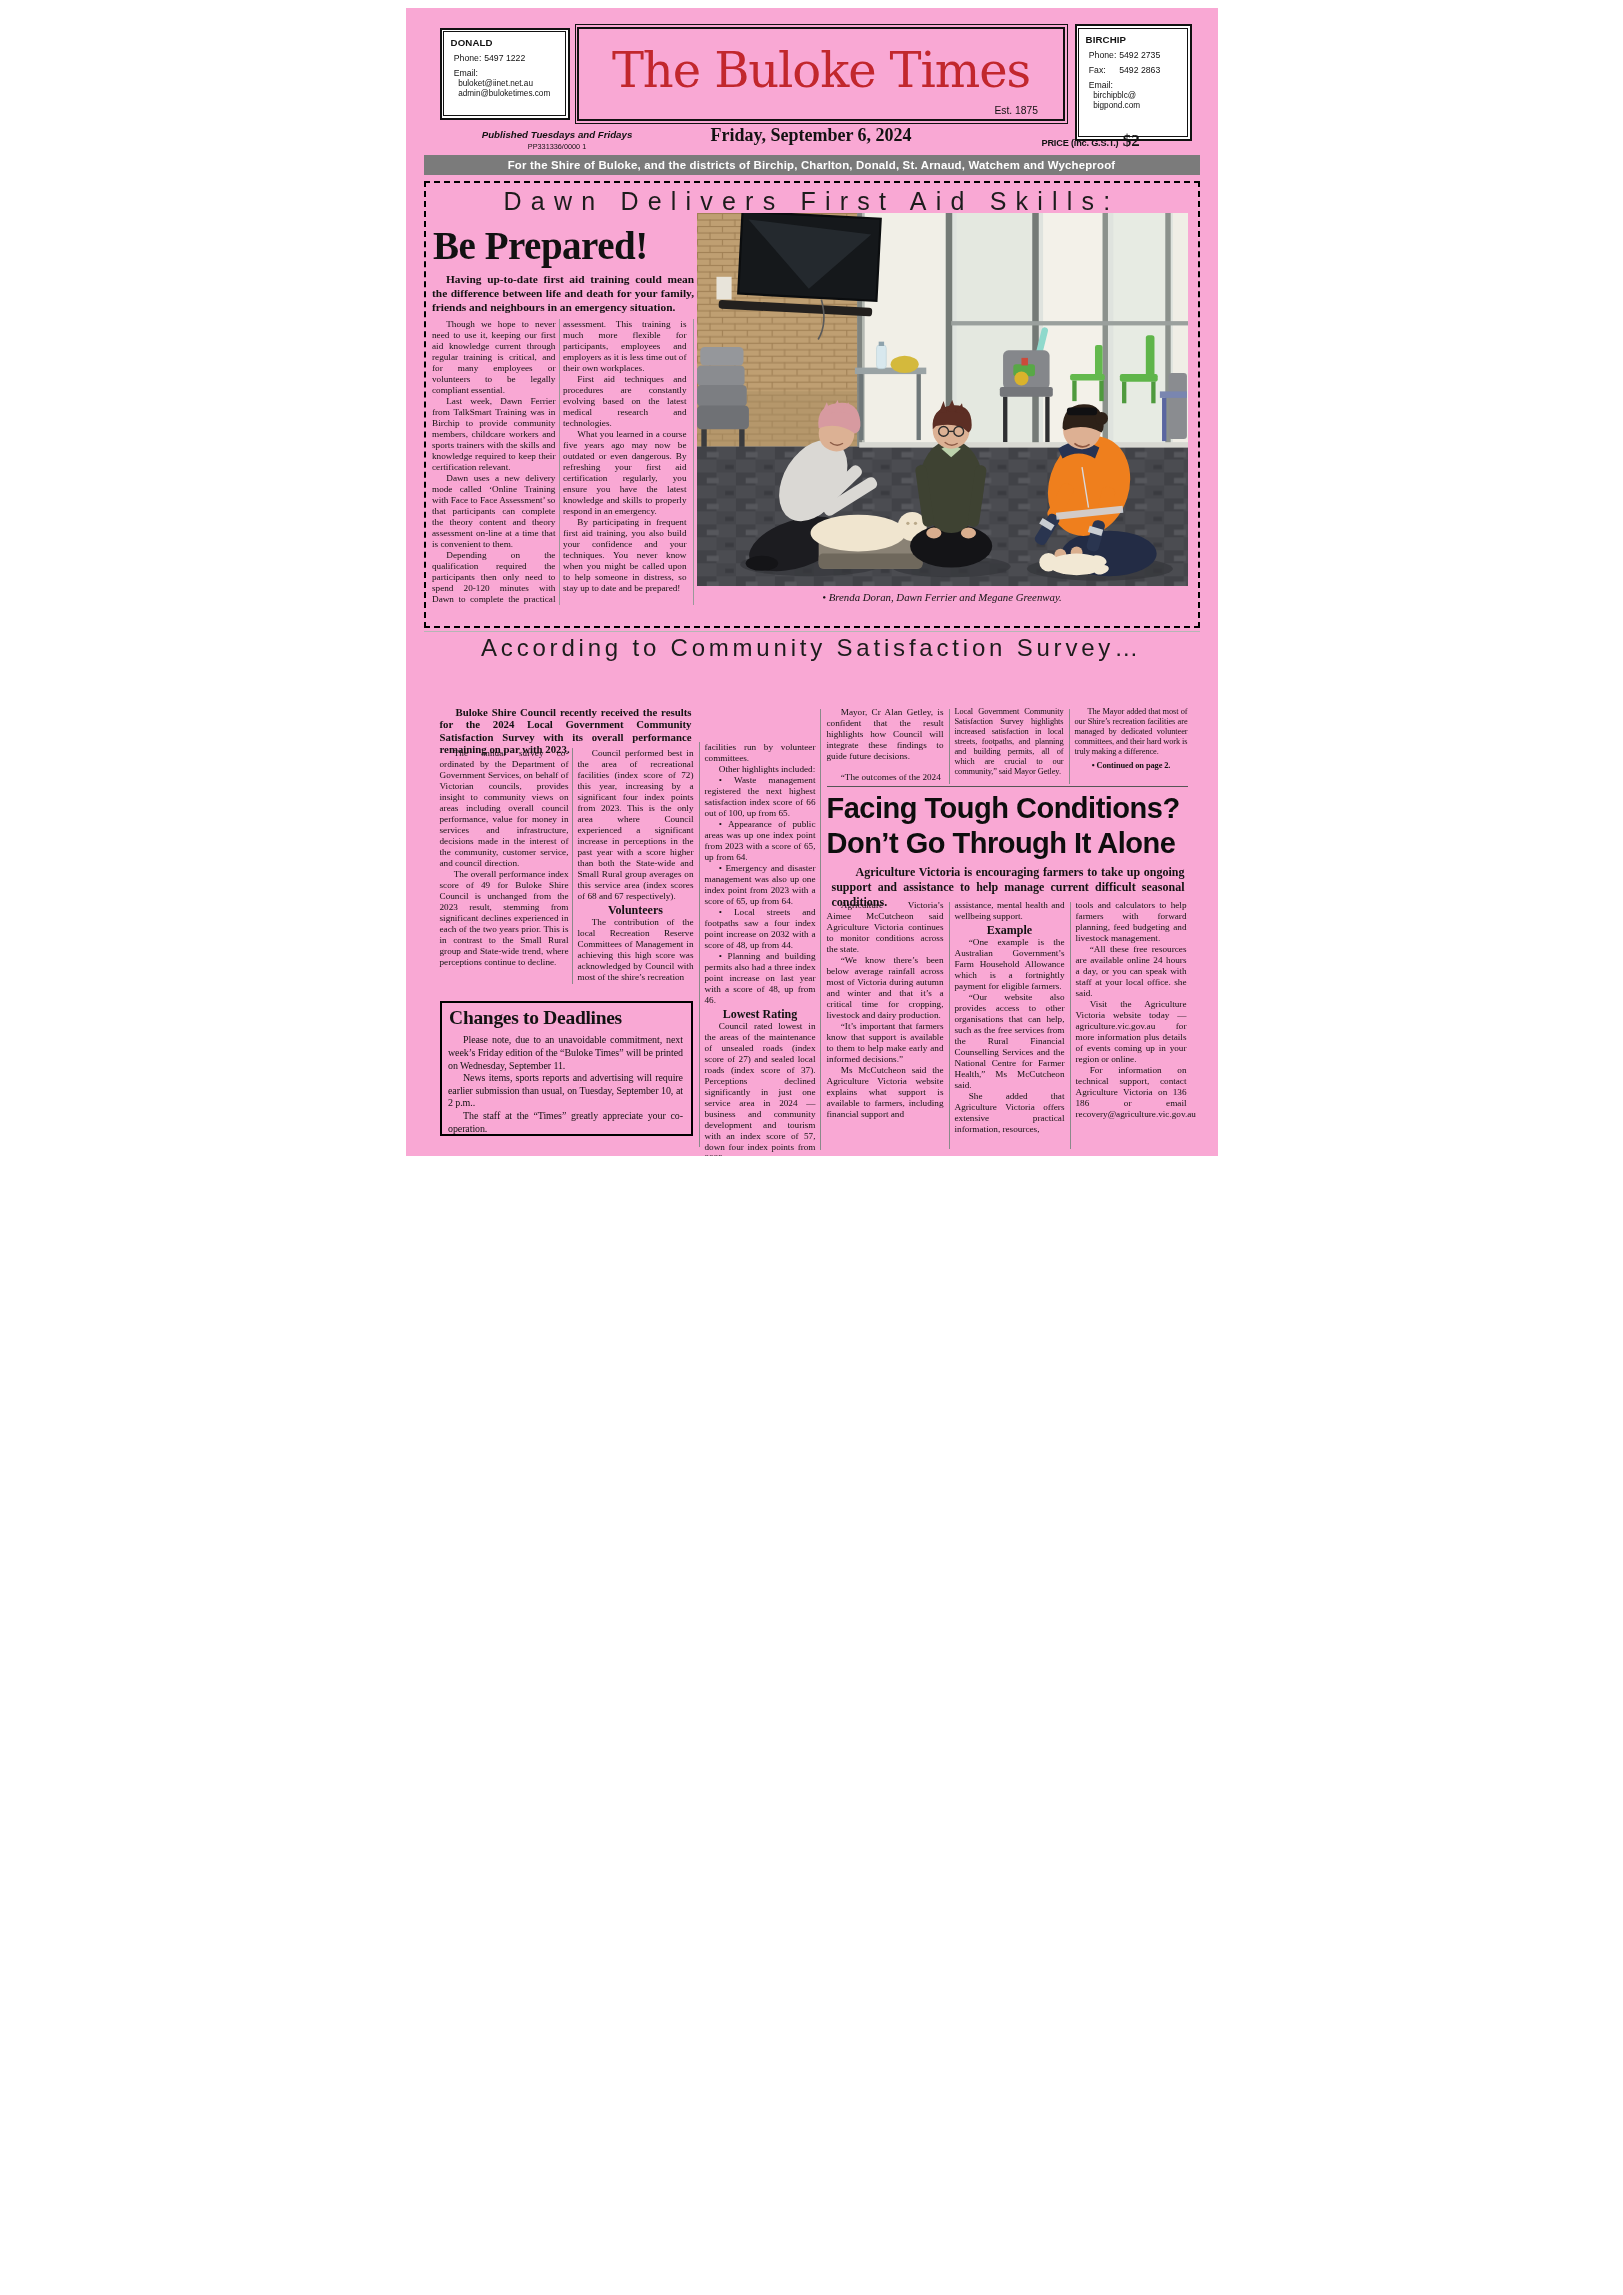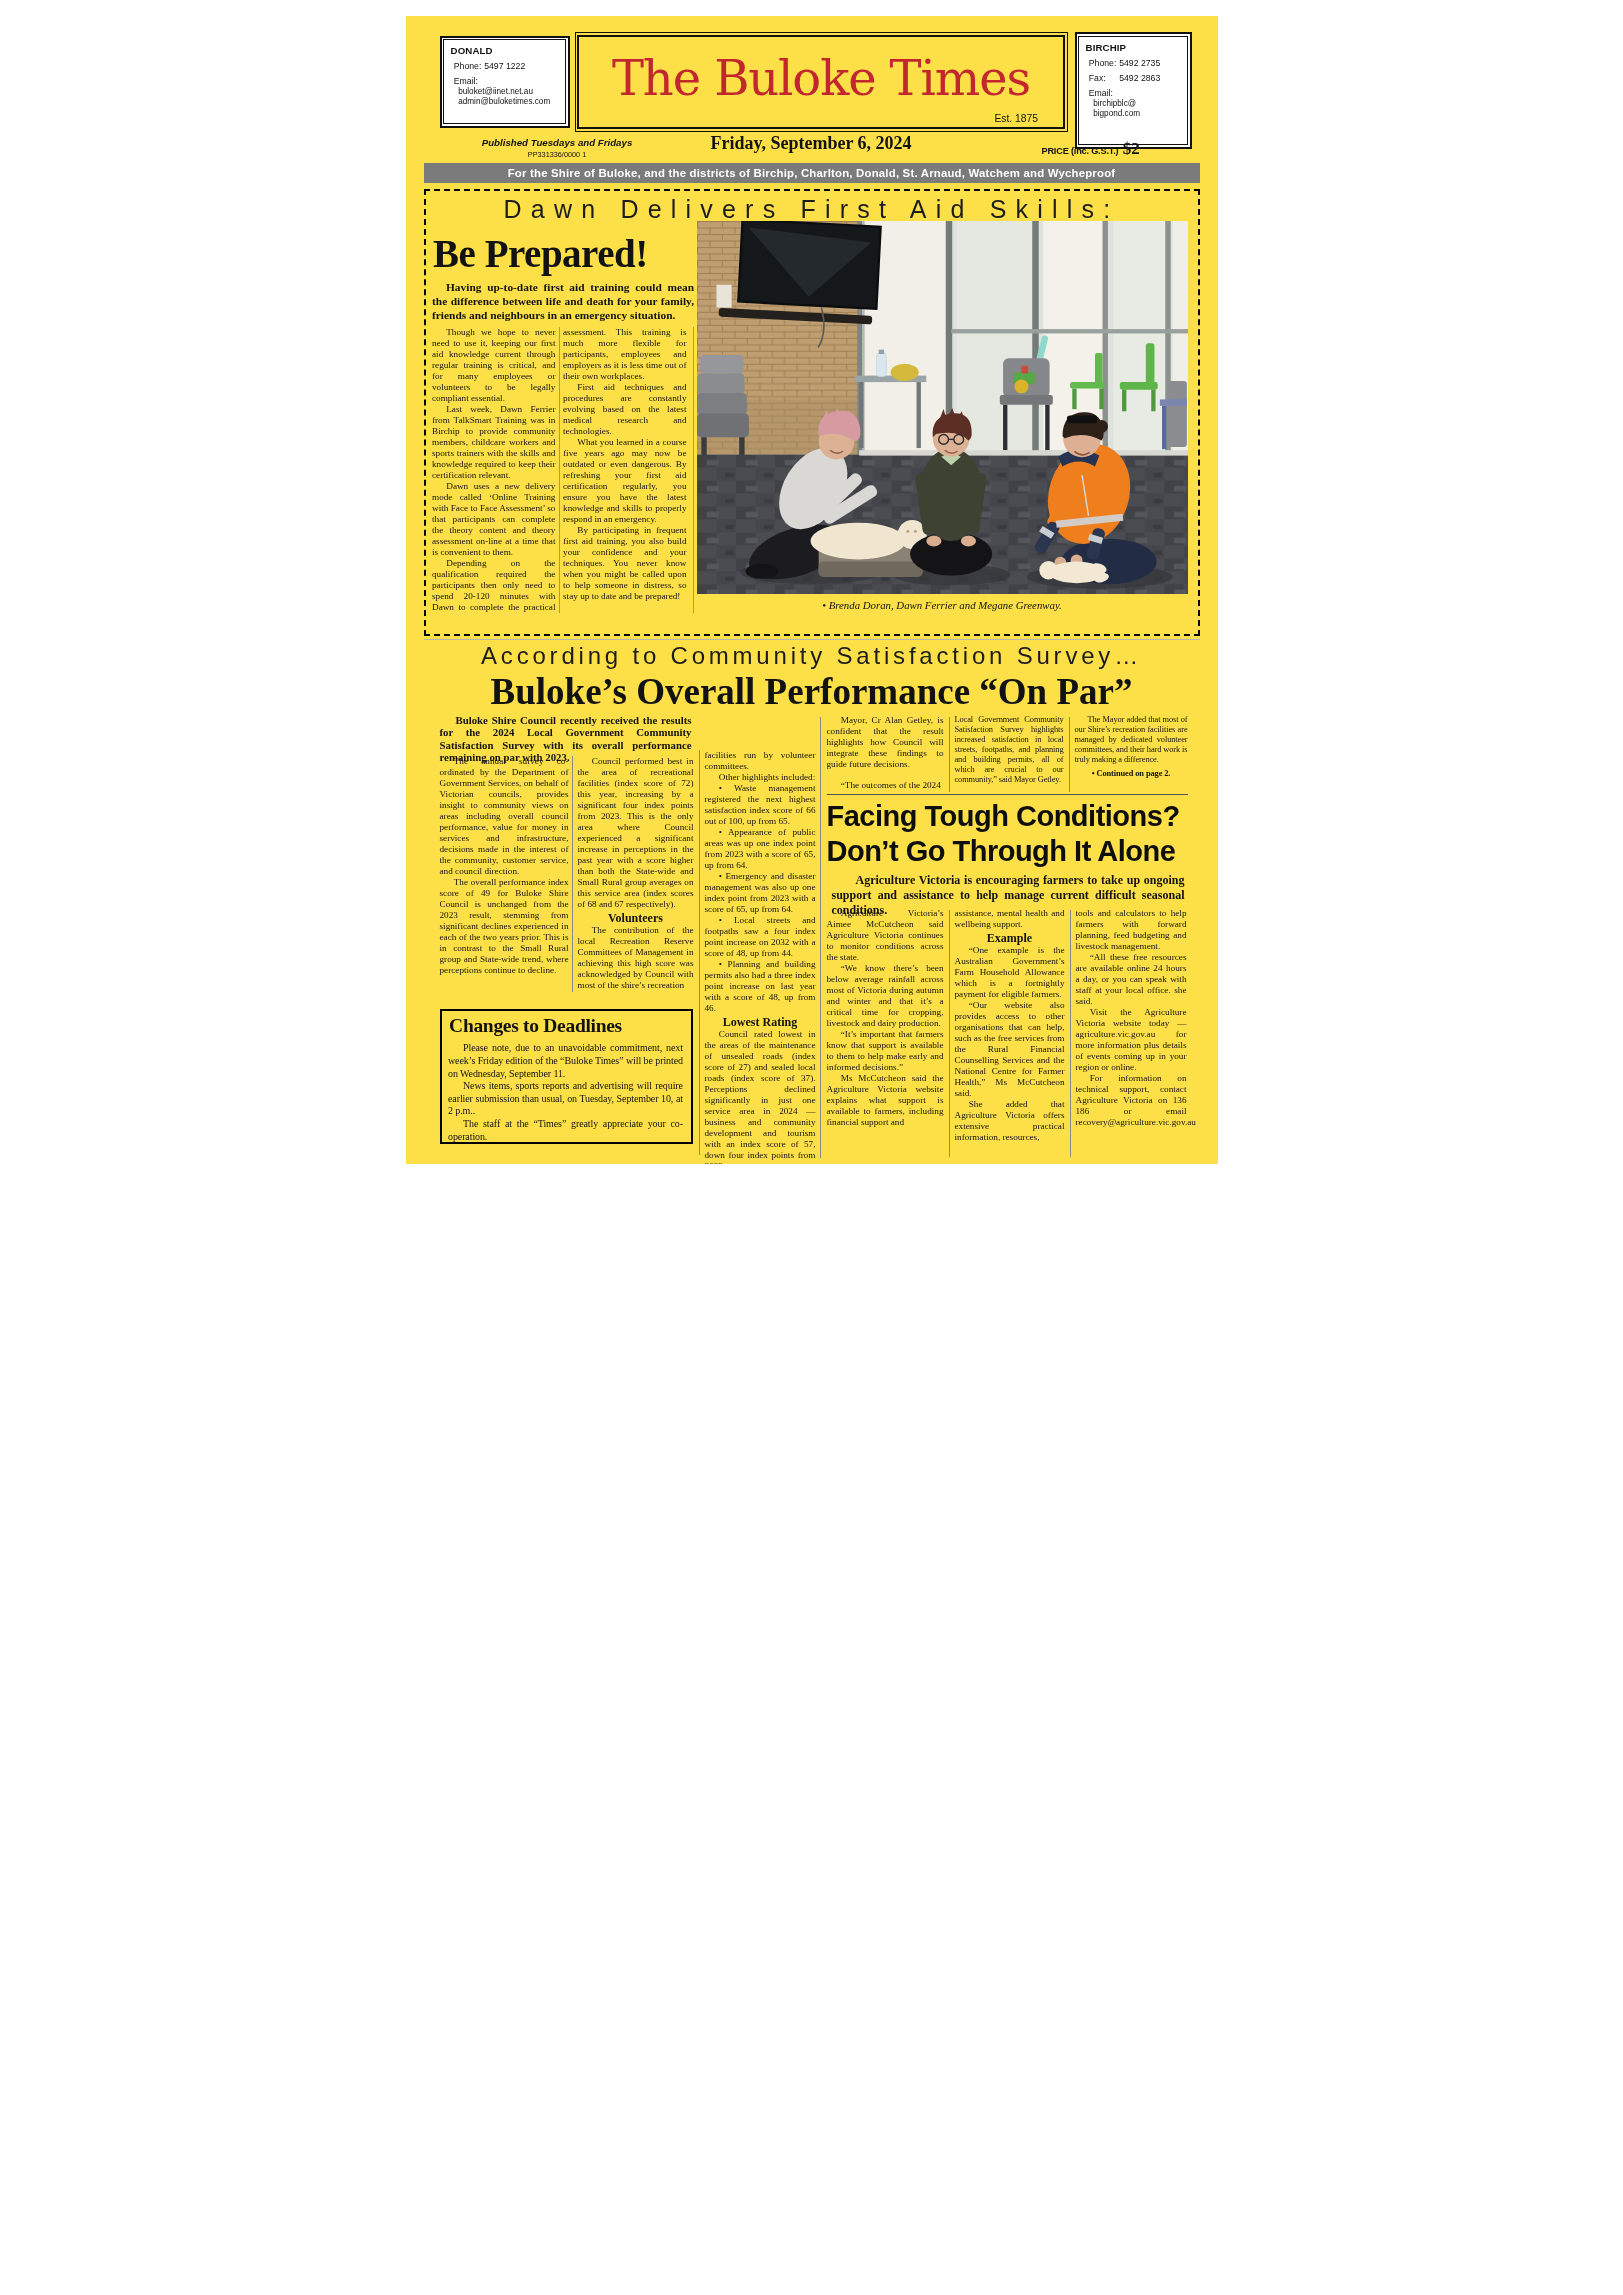--- a/index.html
+++ b/index.html
@@ -1,16 +1,16 @@
 <!DOCTYPE html>
 <html style="font-size:8.7px"><head>
 <meta charset="utf-8">
 <style>
   html,body{margin:0;padding:0;background:#ffffff;}
-  .page{position:relative;width:812px;height:1148px;margin:16px auto;background:#fde047;
+  .page{position:relative;width:812px;height:1148px;margin:8px auto;background:#f9a8d4;
         font-family:"Liberation Serif",serif;color:#121212;overflow:hidden;}
   .abs{position:absolute;}
 
   
   .cbox{position:absolute;border:2.2px solid #111;padding:1.6px;background:#fff;box-sizing:border-box;}
   .cbox-in{border:0.5px solid #111;width:100%;height:100%;box-sizing:border-box;
            padding:5.4px 3.2px 0 6.5px;font-family:"Liberation Sans",sans-serif;}
   .town{font-weight:bold;font-size:9.7px;letter-spacing:0.1px;}
   .crow{font-size:8.7px;margin:4.9px 0 0 3.2px;}
   .crow .lbl{display:inline-block;min-width:28px;}
@@ -330,21 +330,20 @@
           <ellipse cx="744" cy="642" rx="14" ry="8" fill="#f2e8d4" transform="rotate(20 744 642)"></ellipse>
           <ellipse cx="748" cy="660" rx="14" ry="8" fill="#f2e8d4" transform="rotate(-16 748 660)"></ellipse>
         </g>
       </svg>
     </div>
     <div class="caption">• Brenda Doran, Dawn Ferrier and Megane Greenway.</div>
   </div>
 
   <div class="hairline"></div>
   <div class="sv-kicker">According to Community Satisfaction Survey…</div>
-  <div class="sv-head">Buloke’s Overall Performance “On Par”</div>
   <div class="sv-lead">
     <p>Buloke Shire Council recently received the results for the 2024 Local Government Community Satisfaction Survey with its overall performance remaining on par with 2023.</p>
   </div>
 
   <div class="abs bt" style="left:34px;top:740px;width:129px;">
     <p>The annual survey co-ordinated by the Department of Government Services, on behalf of Victorian councils, provides insight to community views on areas including overall council performance, value for money in services and infrastructure, decisions made in the interest of the community, customer service, and council direction.</p>
     <p>The overall performance index score of 49 for Buloke Shire Council is unchanged from the 2023 result, stemming from significant declines experienced in each of the two years prior. This is in contrast to the Small Rural group and State-wide trend, where perceptions continue to decline.</p>
   </div>
   <div class="vrule" style="left:166px;top:740px;height:236px;"></div>
 

